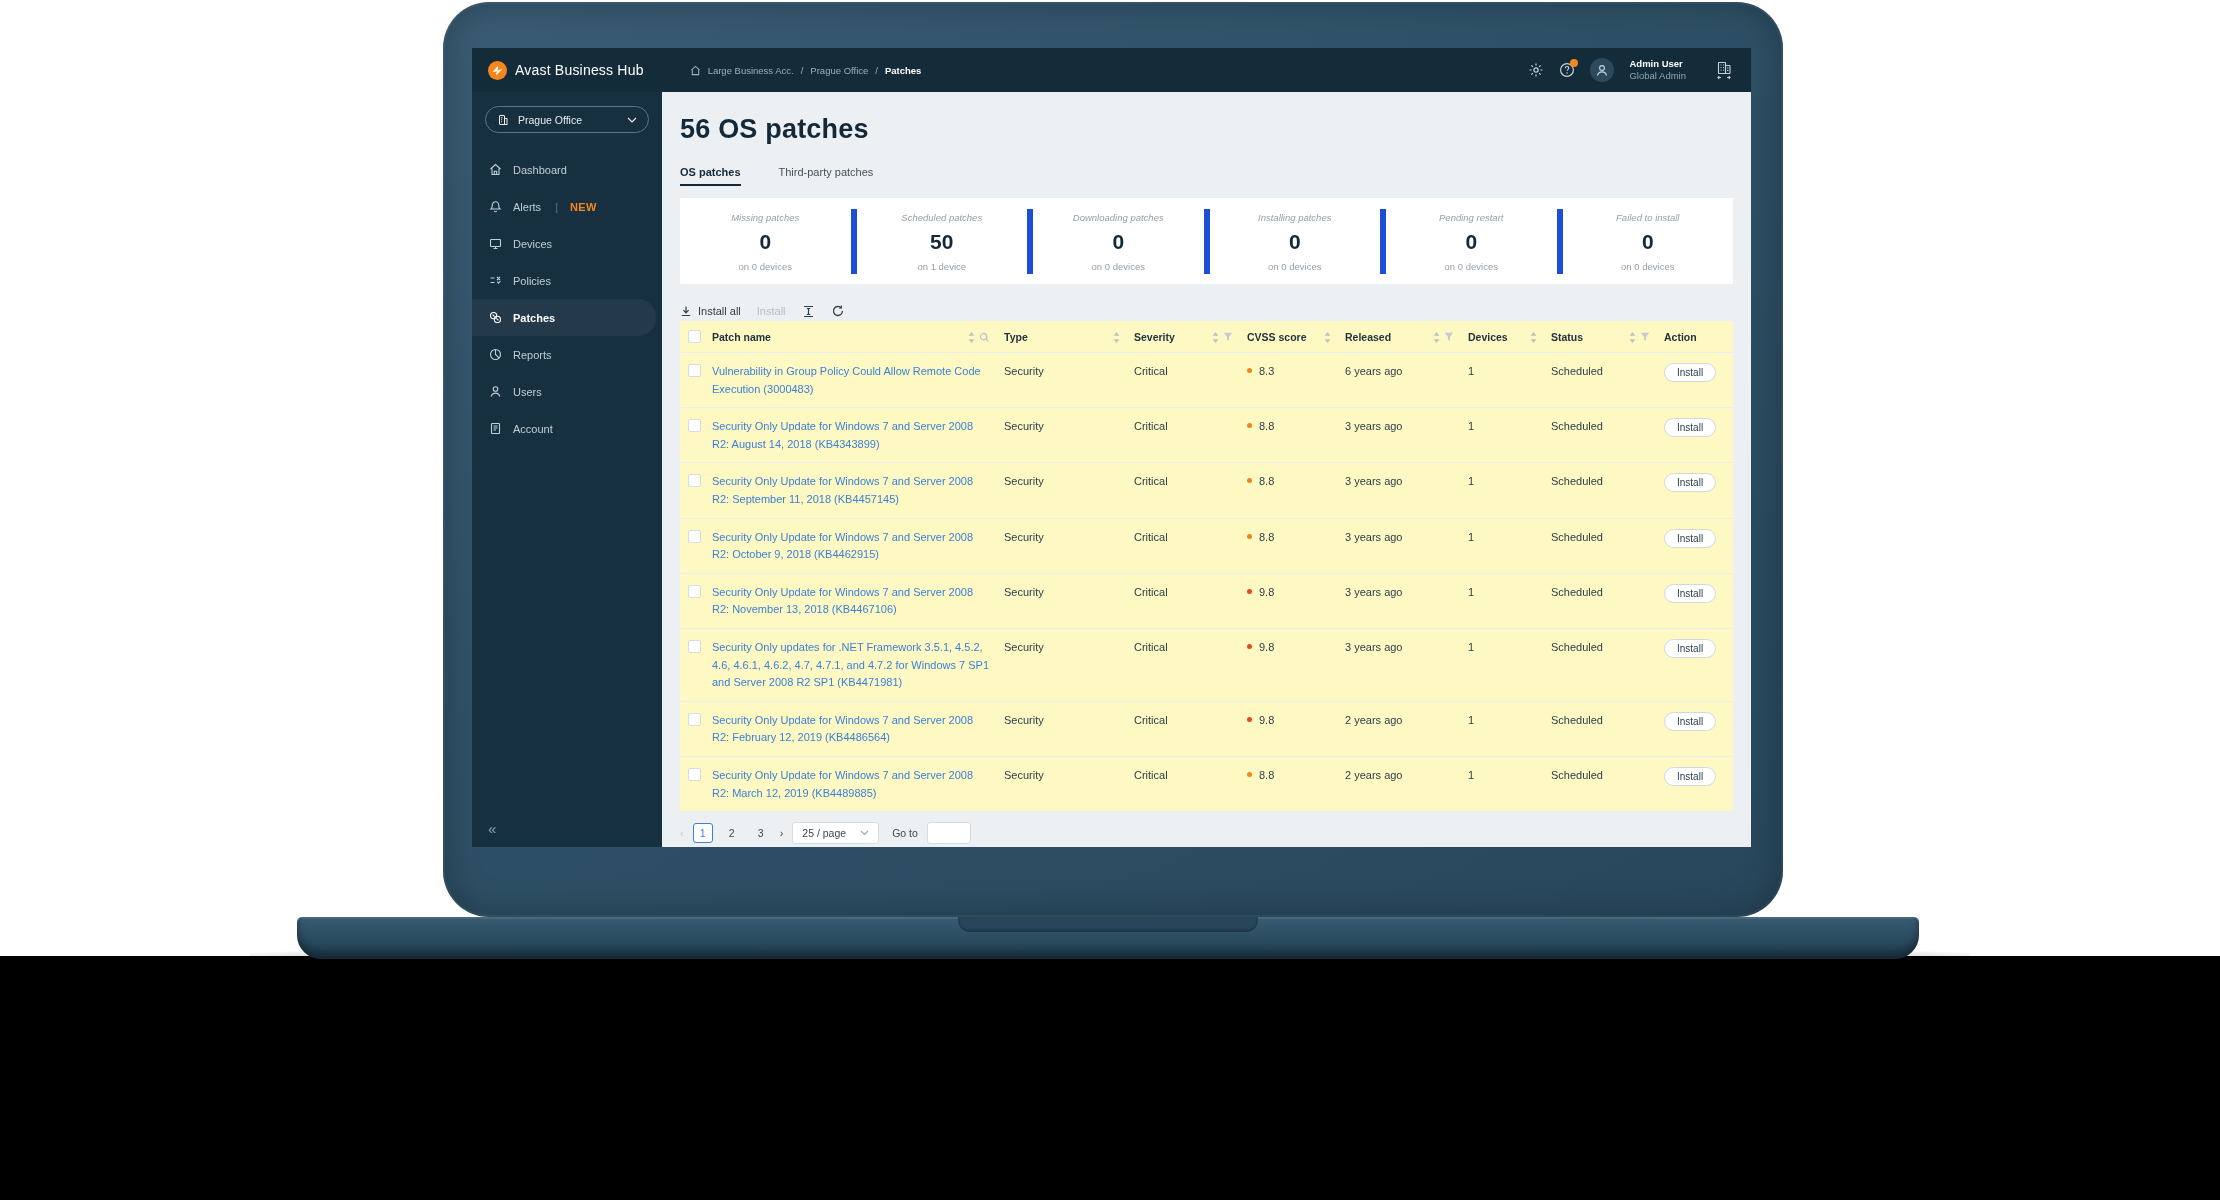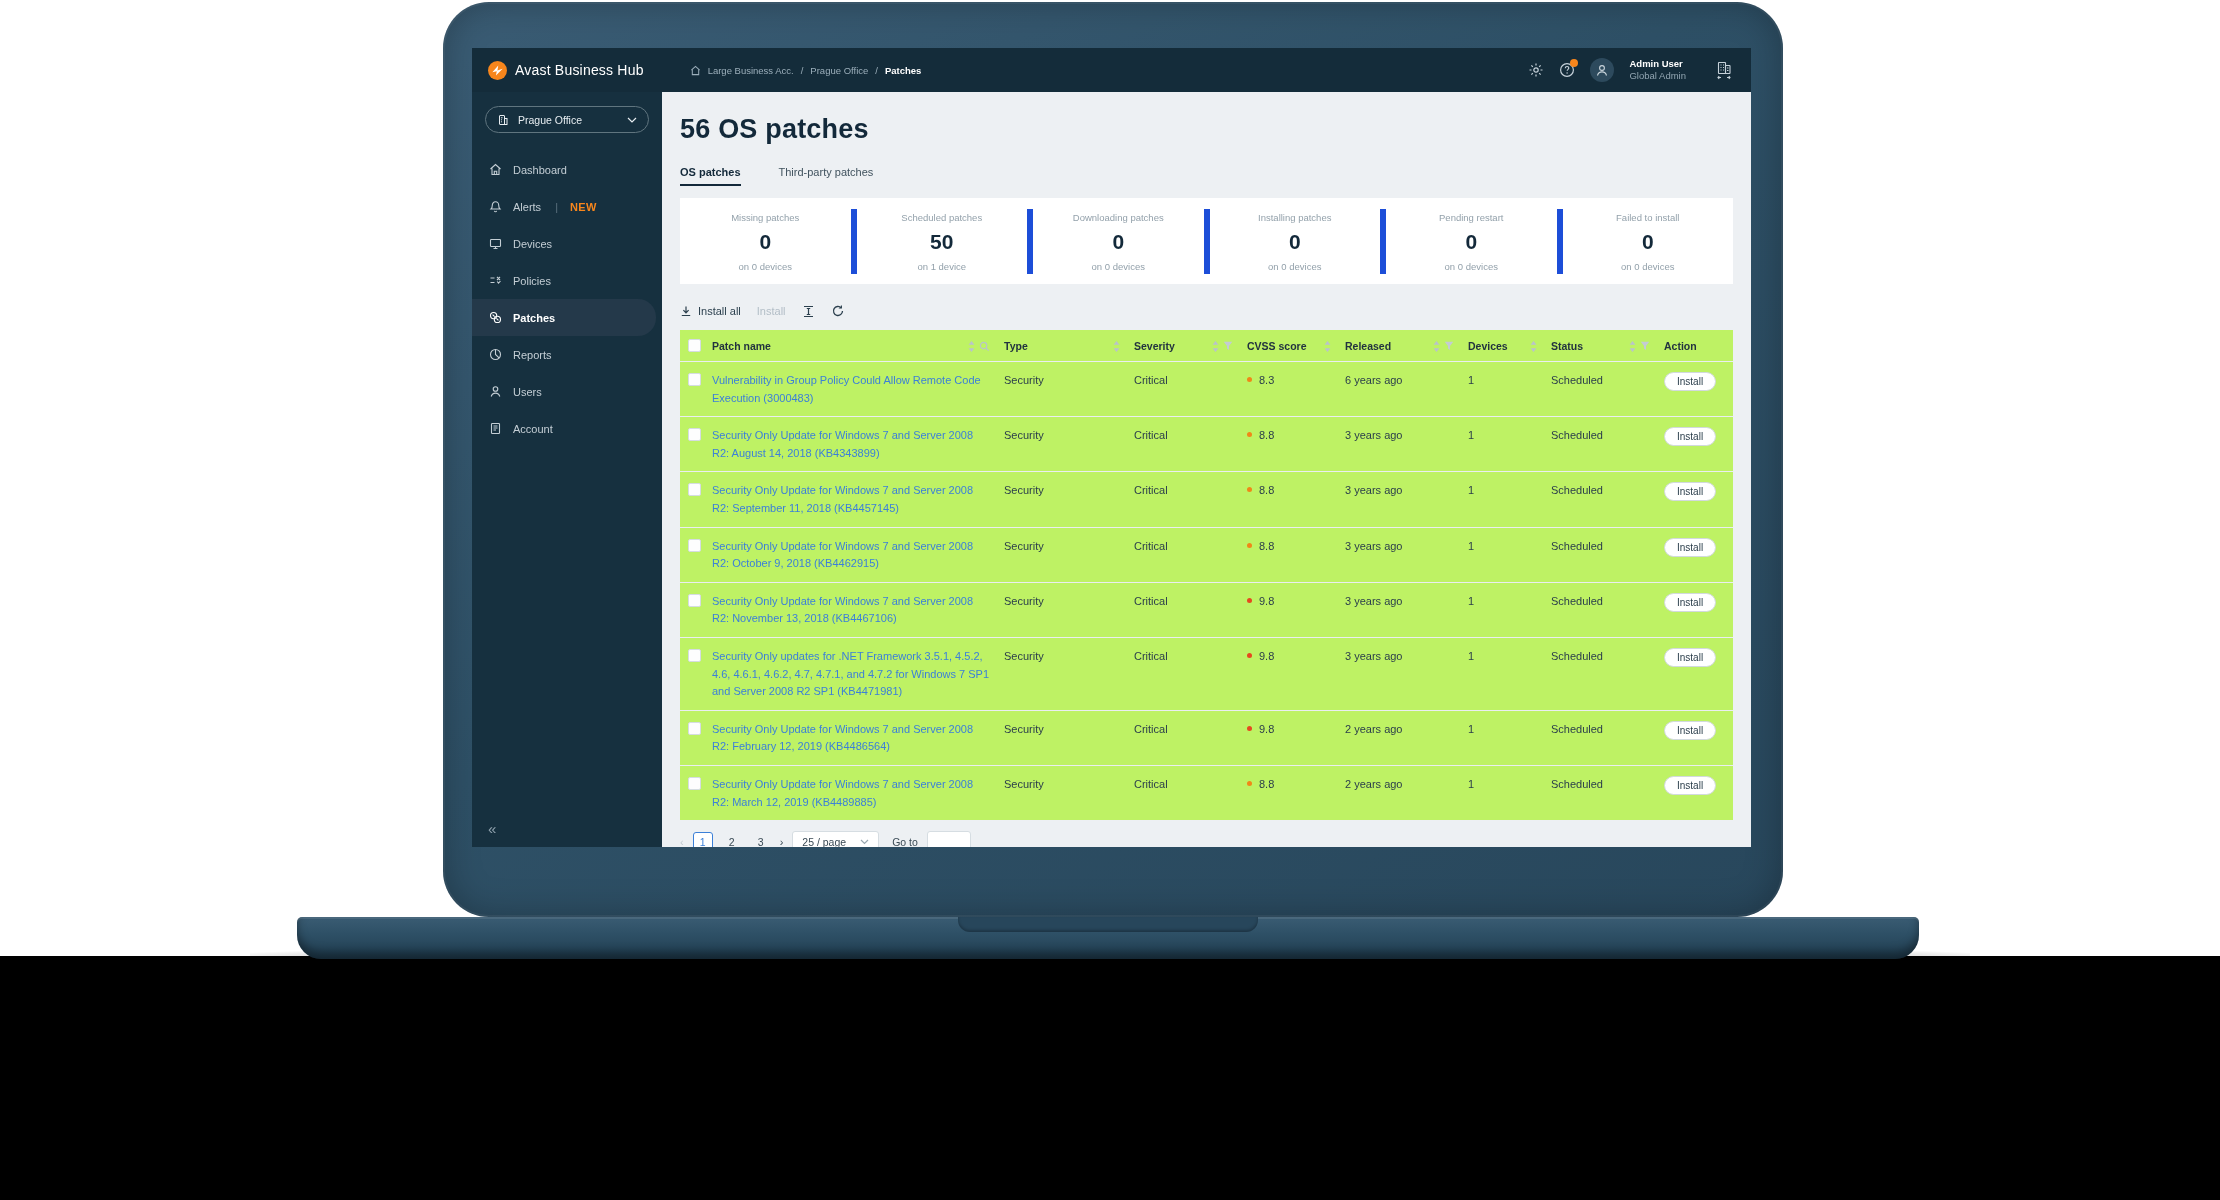--- a/index.html
+++ b/index.html
@@ -54,29 +54,29 @@
   
   .main { position:absolute; top:44px; left:190px; right:0; bottom:0; background:#edf0f3; padding:22px 18px 0; overflow:hidden; }
   .page-title { font-size:27px; font-weight:700; color:#13293a; letter-spacing:.2px; }
   .tabs { display:flex; gap:38px; margin-top:21px; font-size:11px; color:#40525e; }
   .tab { padding-bottom:8px; cursor:pointer; }
   .tab.active { color:#13293a; font-weight:700; box-shadow:inset 0 -2px 0 #13293a; }
 
   .stats { margin-top:12px; background:#fff; display:flex; padding:11px 0 10px; }
   .stat { flex:1; text-align:center; padding:3px 0 2px; }
   .stat + .stat { border-left:6px solid #1d4ed8; }
-  .stat-label { font-size:9.5px; color:#93a1ab; }
+  .stat-label { font-size:9.5px; color:#93a1ab;font-style:italic; }
   .stat-value { font-size:21px; font-weight:700; color:#13293a; margin:7px 0 7px; }
   .stat-sub { font-size:9.5px; color:#93a1ab; }
 
   .toolbar { display:flex; justify-content:flex-start; align-items:center; gap:16px; margin-top:17px; height:20px; font-size:11px; color:#2b3f4d; }
   .tool { display:flex; align-items:center; gap:6px; cursor:pointer; }
   .tool.disabled { color:#b3bec7; cursor:default; }
 
-  .tablecard { margin-top:9px; background:#bef264; }
+  .tablecard { margin-top:0; background:#fef9c3; }
   .thead, .trow { display:grid; grid-template-columns:32px 292px 130px 113px 98px 123px 83px 113px 1fr; }
   .thead { font-size:10.5px; font-weight:700; color:#22333f; padding:8px 0 7px; align-items:center; }
   .th { display:flex; align-items:center; padding-right:14px; }
   .th .lbl { margin-right:auto; }
   .th .hicon { margin-left:4px; display:inline-flex; cursor:pointer; }
   .cb-cell { padding-left:8px; padding-top:1px; }
   .cbox { width:13px; height:13px; border:1px solid #d5dce1; border-radius:2px; background:#fdfdfe; appearance:none; cursor:pointer; }
   .trow { border-top:1px solid #eaeef1; padding:10px 0 9px; font-size:11px; color:#2b3e4b; line-height:1.6; align-items:start; }
   .cell { padding-right:14px; }
   .cell-name { color:#3c80d8; cursor:pointer; }

